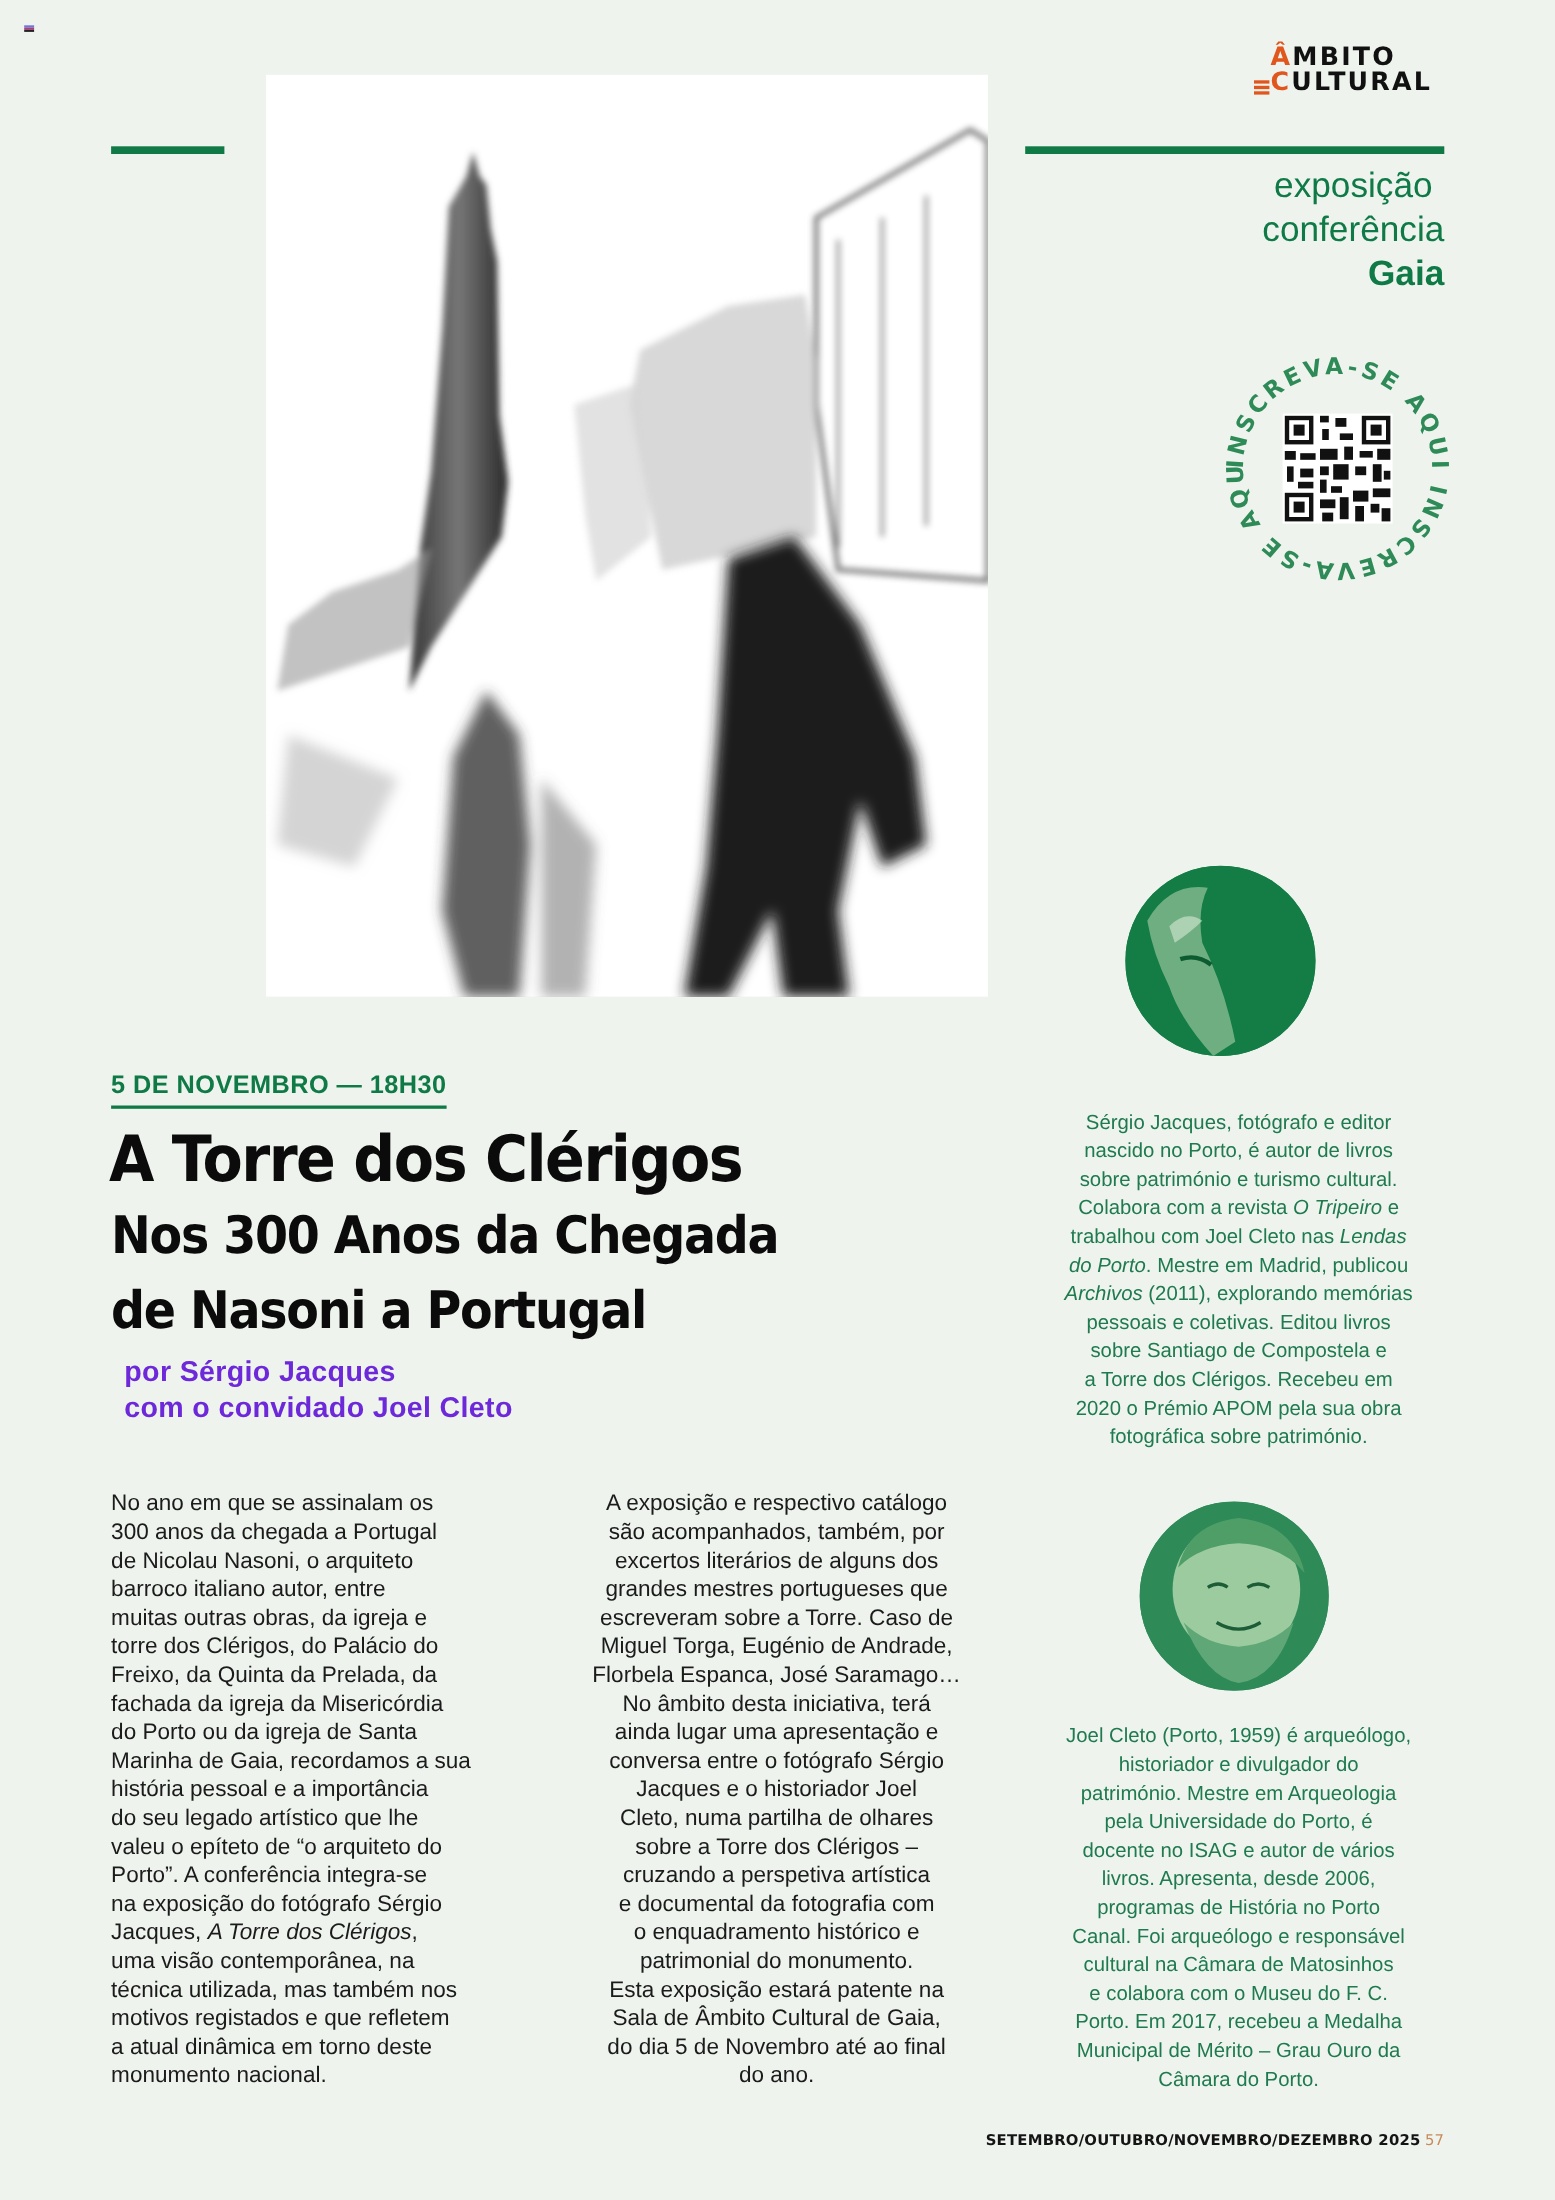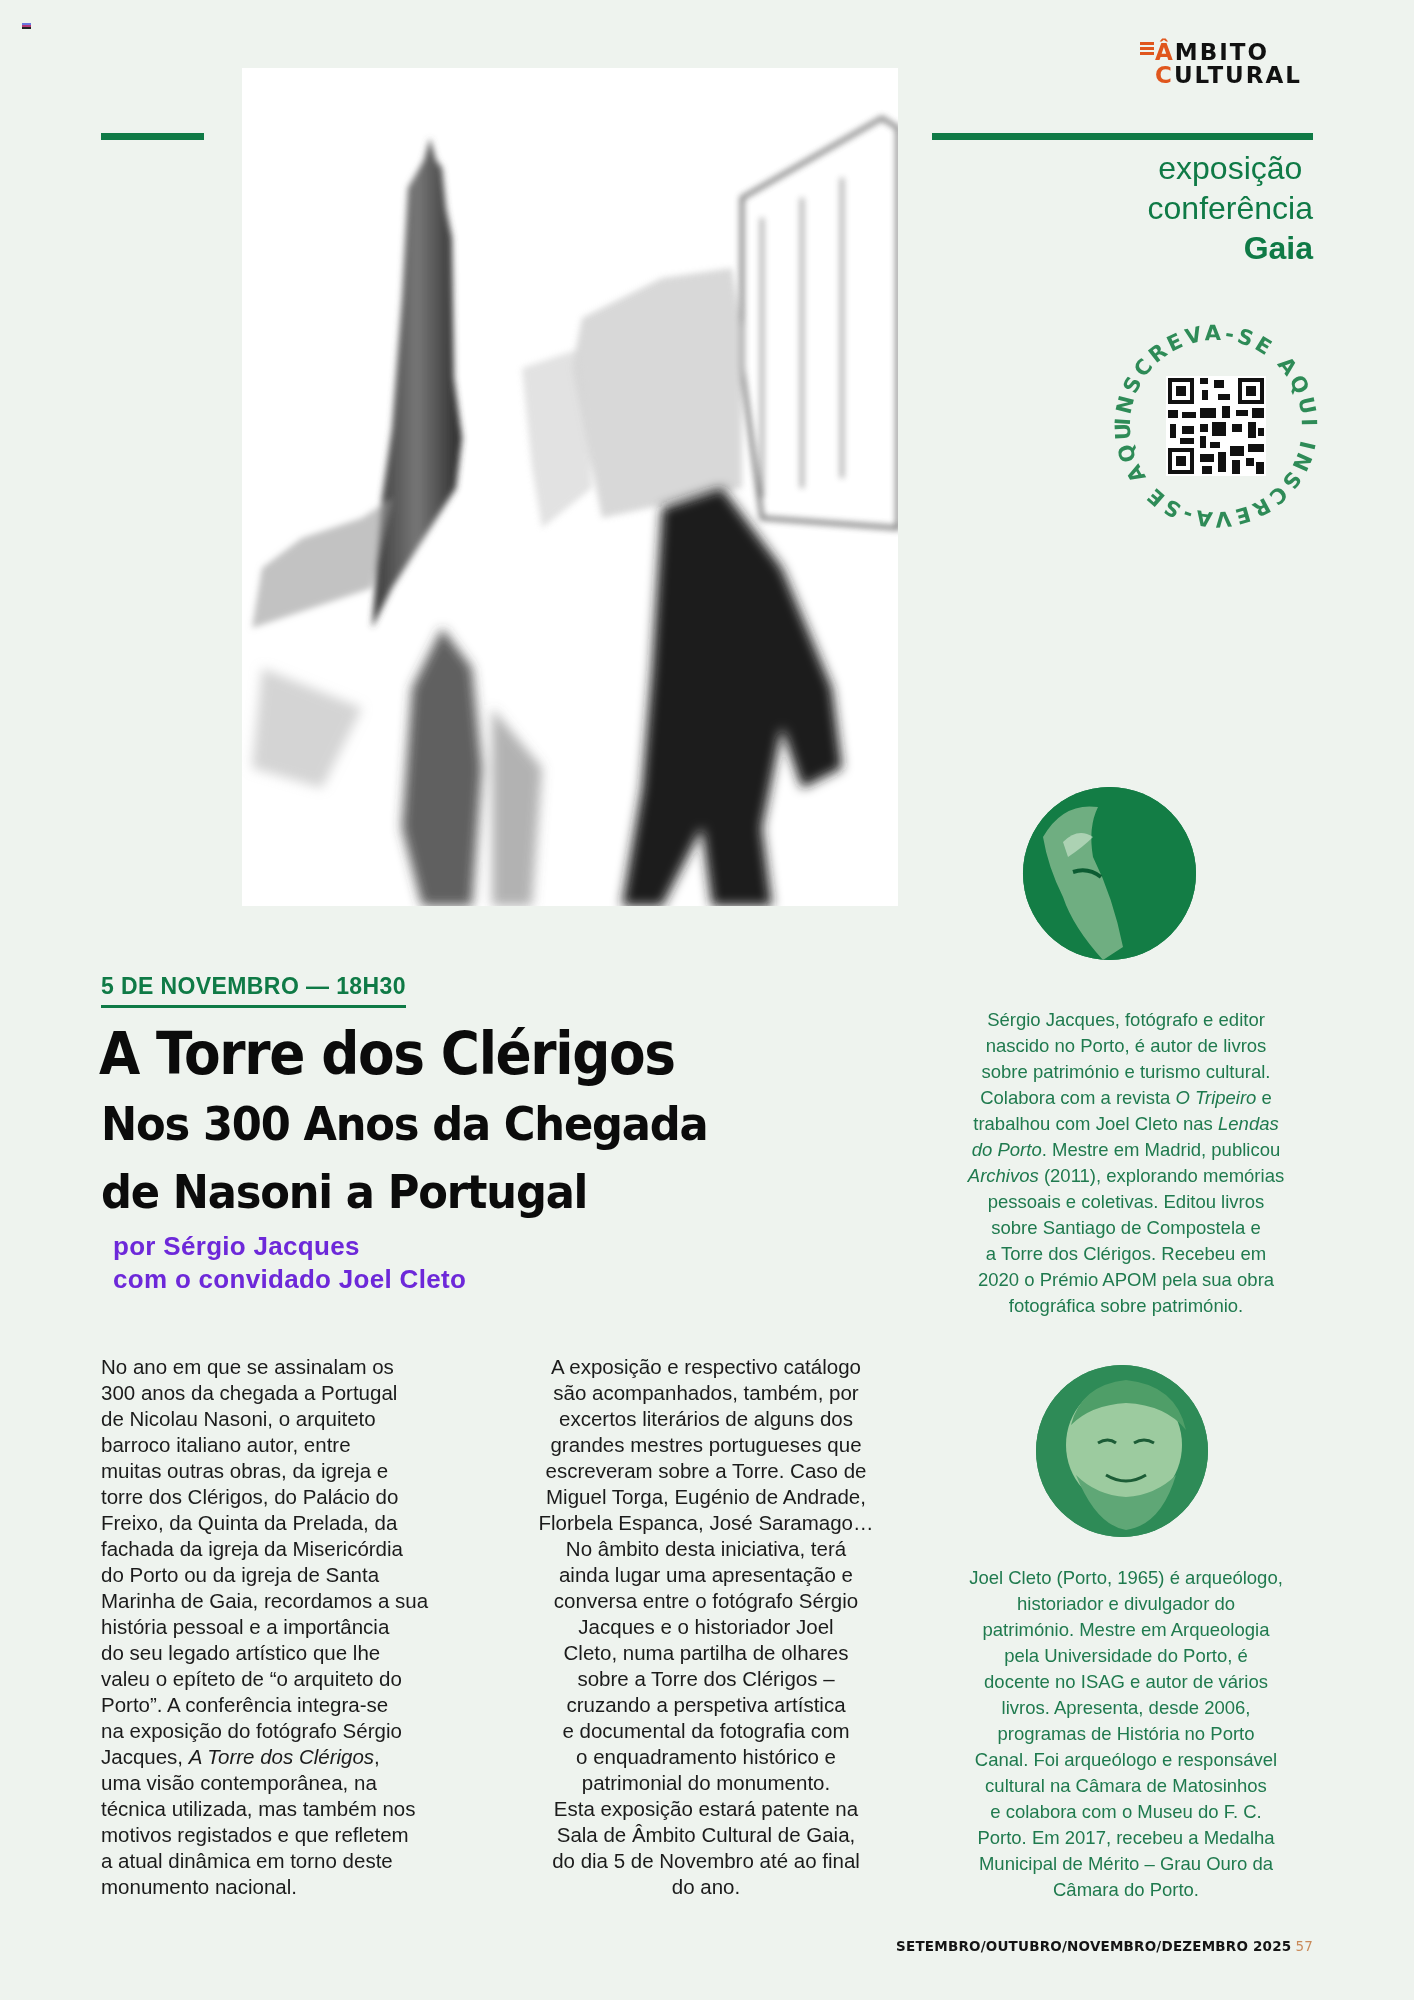--- a/index.html
+++ b/index.html
@@ -5,21 +5,21 @@
   html, body { margin: 0; padding: 0; }
   body {
     width: 1414px; height: 2000px;
     background: #eef3ee;
     position: relative; overflow: hidden;
     font-family: "Liberation Sans", "DejaVu Sans", sans-serif;
     color: #1a1a1a;
   }
   .flag-mark { position: absolute; left: 22px; top: 23px; width: 9px; height: 6px; }
   .flag-mark span { display:block; height:2px; }
-  .logo { position: absolute; left: 1140px; top: 41px; display: flex; align-items: flex-start; }
+  .logo { position: absolute; left: 1140px; top: 41px; display: flex; align-items: flex-end; }
   .logo-bar { width: 14px; display:flex; flex-direction:column; align-items:center; margin-right: 1px; }
   .logo-bar .tick { width: 14px; height: 3px; background: #e0561d; margin: 1px 0; }
   .logo-lines { display:flex; flex-direction:column; line-height: 23px; }
   .logo-line { font-family: "DejaVu Sans", sans-serif; font-weight: 700; font-size: 23px; letter-spacing: 2px; color: #111; }
   .logo-line .init { color: #e0561d; }
 
   .rule-left { position: absolute; left: 101px; top: 133px; width: 103px; height: 7px; background: #0f7a46; }
   .rule-right { position: absolute; left: 932px; top: 133px; width: 381px; height: 7px; background: #0f7a46; }
 
   .photo { position: absolute; left: 242px; top: 68px; width: 656px; height: 838px; background: #fff; overflow: hidden; }
@@ -203,21 +203,21 @@
     <rect width="172" height="172" fill="#2e8b57"></rect>
     <ellipse cx="88" cy="80" rx="58" ry="62" fill="#9ccb9f"></ellipse>
     <path d="M35 60 Q45 20 90 15 Q140 20 150 65 Q130 40 90 38 Q55 40 35 60 Z" fill="#4f9e68"></path>
     <path d="M40 110 Q60 160 90 165 Q125 160 140 110 Q120 130 90 132 Q60 130 40 110 Z" fill="#5fa776"></path>
     <path d="M62 78 Q72 72 80 78 M98 78 Q108 72 118 78" stroke="#1c5c36" stroke-width="3" fill="none"></path>
     <path d="M70 110 Q90 122 110 110" stroke="#1c5c36" stroke-width="3" fill="none"></path>
   </svg>
 </div>
 
 <div class="bio bio-2">
-  <div>Joel Cleto (Porto, 1965) é arqueólogo,</div>
+  <div>Joel Cleto (Porto, 1959) é arqueólogo,</div>
   <div>historiador e divulgador do</div>
   <div>património. Mestre em Arqueologia</div>
   <div>pela Universidade do Porto, é</div>
   <div>docente no ISAG e autor de vários</div>
   <div>livros. Apresenta, desde 2006,</div>
   <div>programas de História no Porto</div>
   <div>Canal. Foi arqueólogo e responsável</div>
   <div>cultural na Câmara de Matosinhos</div>
   <div>e colabora com o Museu do F. C.</div>
   <div>Porto. Em 2017, recebeu a Medalha</div>

